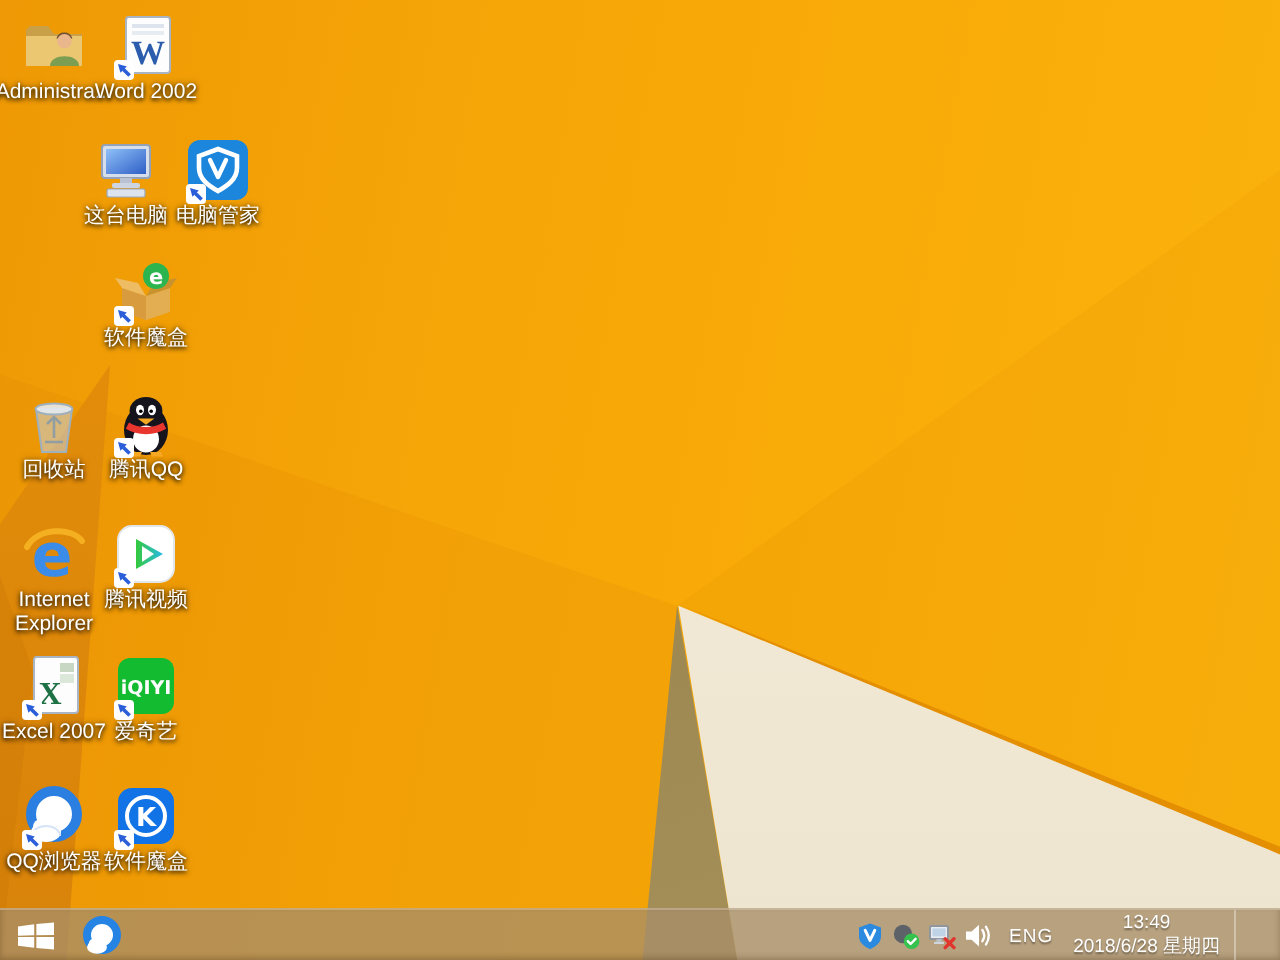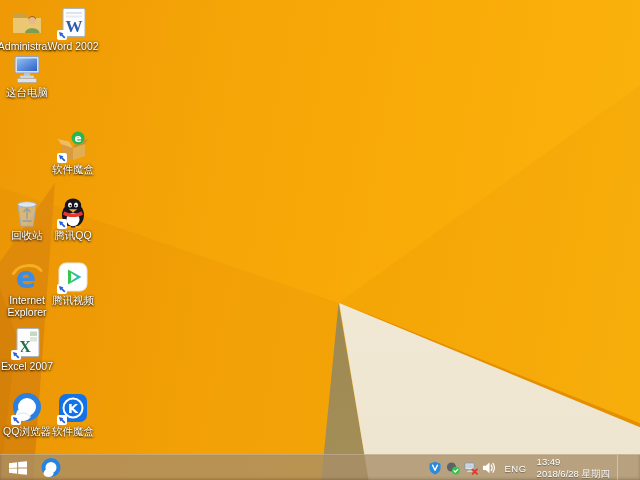--- a/index.html
+++ b/index.html
@@ -12,38 +12,38 @@
   #wp-shade-right{background:rgba(205,110,0,0.07);clip-path:polygon(52.9% 63.1%,100% 17.7%,100% 100%,52.9% 100%);}
   #wp-fold-dark{background:linear-gradient(to bottom,#e9920a,#d8830a);clip-path:polygon(0 54.6%,8.6% 38%,5.2% 100%,0 100%);}
   #wp-fold-darker{background:#cf7c08;opacity:.55;clip-path:polygon(0 60%,2.6% 70%,0 100%);}
   #wp-ridge{background:#e08a00;opacity:.85;clip-path:polygon(52.9% 62.9%,100% 88.2%,100% 89.7%);}
   #wp-tan{background:linear-gradient(160deg,#8c7840,#a8935c);clip-path:polygon(52.9% 63.1%,50.2% 100%,57.6% 100%);}
   #wp-cream{background:linear-gradient(180deg,#f4eedd,#eee5cf);clip-path:polygon(53% 63.1%,100% 89%,100% 100%,57.6% 100%);}
 
   
   .di{position:absolute;width:52px;display:flex;flex-direction:column;align-items:center;}
   .c0{left:1px;} .c1{left:47px;}
-  .r0{top:6px;} .r1{top:52px;} .r2{top:129px;} .r3{top:195px;}
+  .r0{top:6px;} .r1{top:68px;margin-left:36px;} .r2{top:129px;} .r3{top:195px;}
   .r4{top:260px;} .r5{top:326px;} .r6{top:391px;}
   .ig{width:34px;height:34px;position:relative;}
   .ig svg{display:block;}
   .lbl{margin-top:1px;font-size:10.5px;line-height:1.12;color:#fff;text-align:center;
        text-shadow:0 1px 2px rgba(0,0,0,.9),0 0 3px rgba(0,0,0,.55);white-space:pre-line;}
   .sc{position:absolute;left:1px;bottom:0;}
 
   
   #taskbar{position:absolute;left:0;right:0;top:454px;height:26px;
            background:rgba(168,142,104,0.78);border-top:1px solid rgba(255,255,255,0.22);
            box-shadow:inset 0 -2px 3px rgba(60,35,5,.30);display:flex;align-items:center;}
   #start-btn{width:36px;height:26px;display:flex;align-items:center;justify-content:center;}
   .pin{width:30px;height:26px;display:flex;align-items:center;justify-content:center;}
   #tray{margin-left:auto;display:flex;align-items:center;gap:4px;height:32px;padding-right:18px;}
   .tico{width:14px;height:14px;display:flex;align-items:center;justify-content:center;}
   #lang{color:#fff;font-size:9.5px;letter-spacing:.5px;margin:0 6px 0 5px;text-shadow:0 1px 1px rgba(0,0,0,.4);}
-  #clock{color:#fff;font-size:9.5px;line-height:1.25;text-align:left;margin-right:3px;
+  #clock{color:#fff;font-size:9.5px;line-height:1.25;text-align:center;margin-right:3px;
          text-shadow:0 1px 1px rgba(0,0,0,.4);}
   #show-desktop{width:4px;height:26px;border-left:1px solid rgba(255,255,255,.35);}
 </style>
 </head>
 <body>
 
 <div id="screen">
 
   <div class="wl" id="wp-base"></div>
   <div class="wl" id="wp-shade-left"></div>
@@ -96,20 +96,35 @@
         <rect x="5" y="4.5" width="24" height="16.5" rx="1.5" fill="#d6deeb" stroke="#93a2b8"></rect>
         <rect x="7" y="6.5" width="20" height="12.5" fill="url(#scr)"></rect>
         <rect x="14" y="21" width="6" height="3" fill="#b9c2d2"></rect>
         <rect x="10" y="23.5" width="14" height="2.5" rx="1" fill="#cdd5e2"></rect>
         <rect x="7.5" y="26.5" width="19" height="4" rx="1" fill="#dde3ec" stroke="#9aa8bc" stroke-width="0.6"></rect>
       </svg>
     </div>
     <div class="lbl">这台电脑</div>
   </div>
 
+  <div class="di c1 r1">
+    <div class="ig">
+      <svg viewBox="0 0 34 34" width="34" height="34">
+        <rect x="2" y="2" width="30" height="30" rx="6" fill="#1c86dd"></rect>
+        <path d="M17 6.5 L26.5 10 V16 C26.5 21.5 21.8 24.8 17 27.5 C12.2 24.8 7.5 21.5 7.5 16 V10 Z" fill="none" stroke="#fff" stroke-width="2.3"></path>
+        <path d="M13 12 L17 20.5 L21 12" fill="none" stroke="#fff" stroke-width="2.2" stroke-linecap="round" stroke-linejoin="round"></path>
+      </svg>
+      <svg class="sc" width="10" height="10" viewBox="0 0 10 10">
+        <rect width="10" height="10" rx="2" fill="#fff"></rect>
+        <path d="M4.6 4.6 L7.8 7.8" stroke="#2b5fd9" stroke-width="1.8"></path>
+        <path d="M2 2 L6.4 3.2 L3.2 6.4 Z" fill="#2b5fd9"></path>
+      </svg>
+    </div>
+    <div class="lbl">电脑管家</div>
+  </div>
 
 
   <div class="di c1 r2">
     <div class="ig">
       <svg viewBox="0 0 34 34" width="34" height="34">
         <path d="M5 15 L17 19 L29 15 L29 27 L17 31 L5 27 Z" fill="#e3ae52"></path>
         <path d="M5 15 L17 19 L17 31 L5 27 Z" fill="#d89c3e"></path>
         <path d="M5 15 L1.5 10 L13 12.5 L17 19 Z" fill="#edbc63"></path>
         <path d="M29 15 L32.5 10 L21 12.5 L17 19 Z" fill="#c8922f"></path>
         <circle cx="22" cy="9" r="6.5" fill="#2cb44e"></circle>
@@ -201,20 +216,34 @@
       </svg>
       <svg class="sc" width="10" height="10" viewBox="0 0 10 10">
         <rect width="10" height="10" rx="2" fill="#fff"></rect>
         <path d="M4.6 4.6 L7.8 7.8" stroke="#2b5fd9" stroke-width="1.8"></path>
         <path d="M2 2 L6.4 3.2 L3.2 6.4 Z" fill="#2b5fd9"></path>
       </svg>
     </div>
     <div class="lbl">Excel 2007</div>
   </div>
 
+  <div class="di c1 r5">
+    <div class="ig">
+      <svg viewBox="0 0 34 34" width="34" height="34">
+        <rect x="3" y="3" width="28" height="28" rx="6" fill="#13bb30"></rect>
+        <text x="17" y="21" font-size="9.5" font-weight="bold" fill="#fff" text-anchor="middle" font-family="'DejaVu Sans',sans-serif">iQIYI</text>
+      </svg>
+      <svg class="sc" width="10" height="10" viewBox="0 0 10 10">
+        <rect width="10" height="10" rx="2" fill="#fff"></rect>
+        <path d="M4.6 4.6 L7.8 7.8" stroke="#2b5fd9" stroke-width="1.8"></path>
+        <path d="M2 2 L6.4 3.2 L3.2 6.4 Z" fill="#2b5fd9"></path>
+      </svg>
+    </div>
+    <div class="lbl">爱奇艺</div>
+  </div>
 
   <div class="di c0 r6">
     <div class="ig">
       <svg viewBox="0 0 34 34" width="34" height="34">
         <circle cx="17" cy="16" r="11.5" fill="#fff" stroke="#2a7fe0" stroke-width="5"></circle>
         <ellipse cx="13" cy="25" rx="7.5" ry="5" fill="#fff"></ellipse>
         <circle cx="10.5" cy="22.5" r="4" fill="#fff"></circle>
         <path d="M6 27 a7 5 0 0 1 14 0" fill="none" stroke="#d6e5f6" stroke-width="1"></path>
       </svg>
       <svg class="sc" width="10" height="10" viewBox="0 0 10 10">

